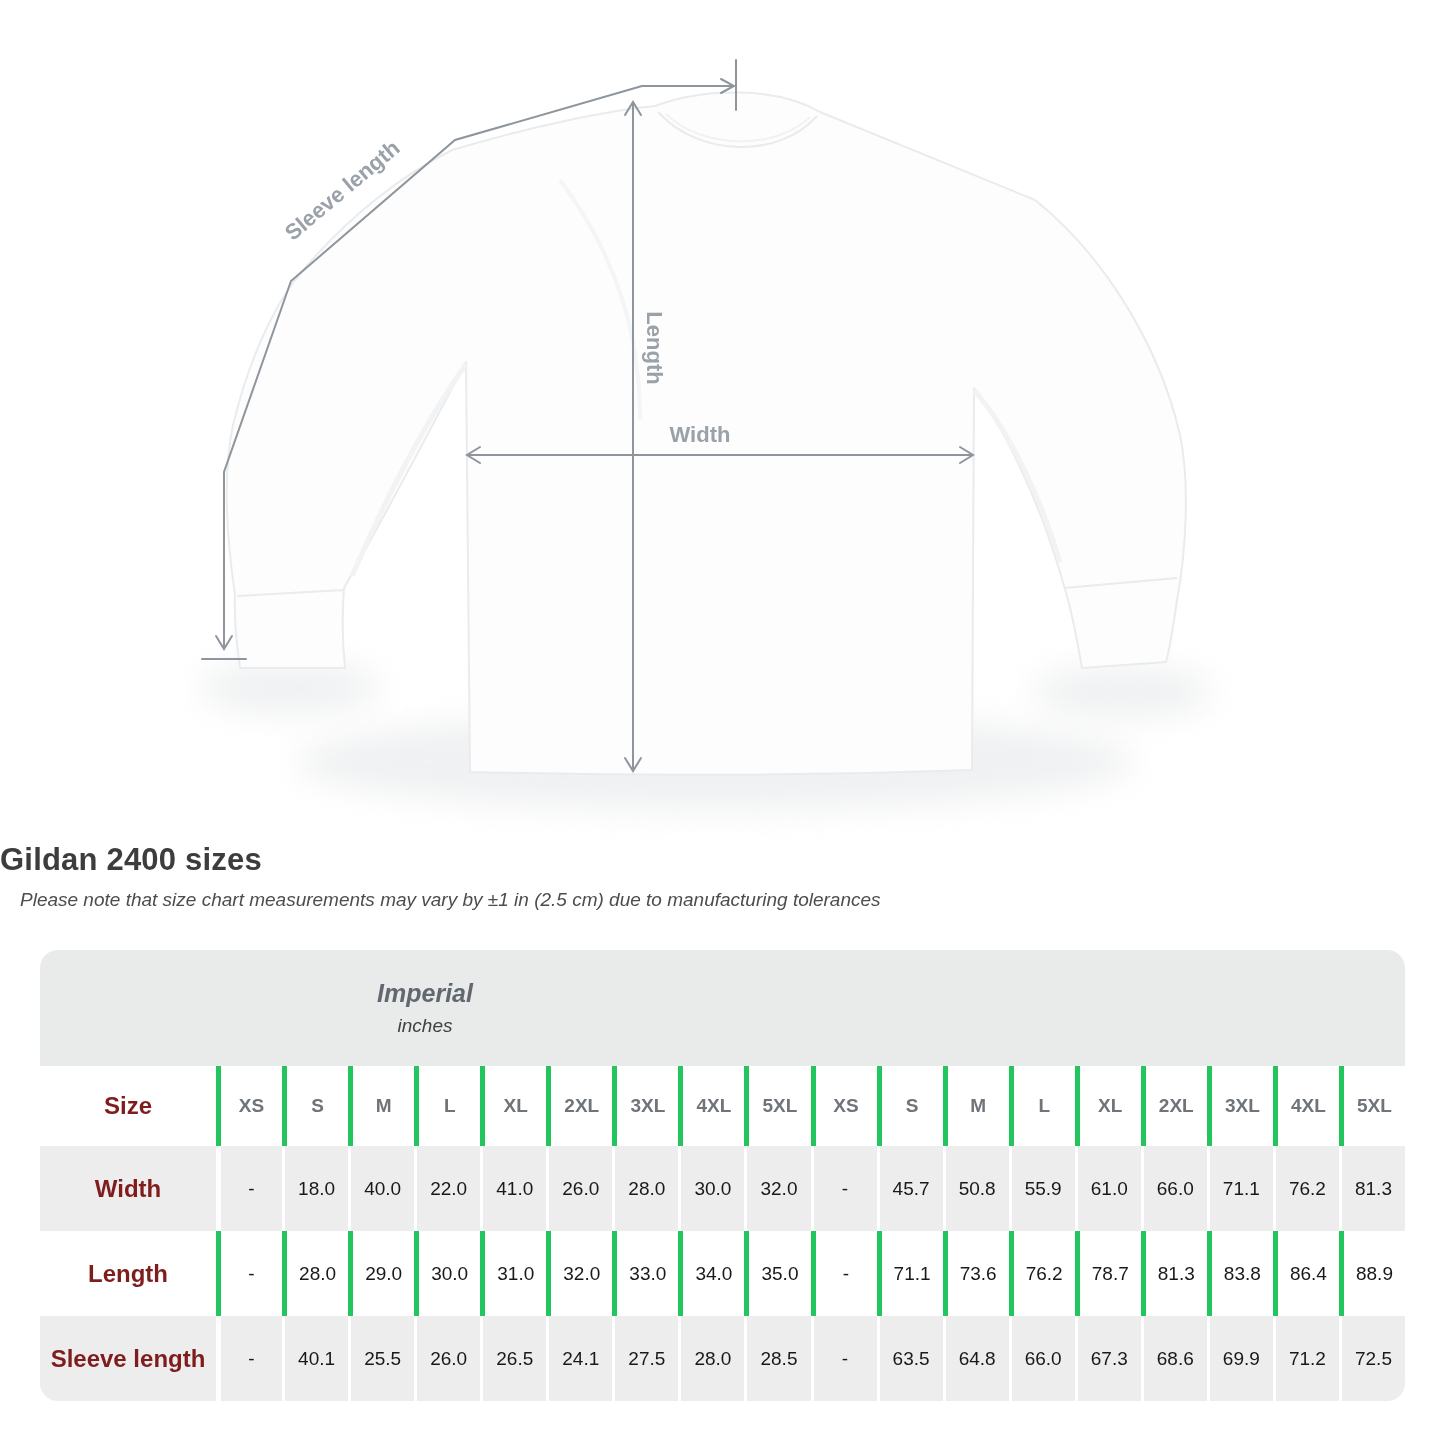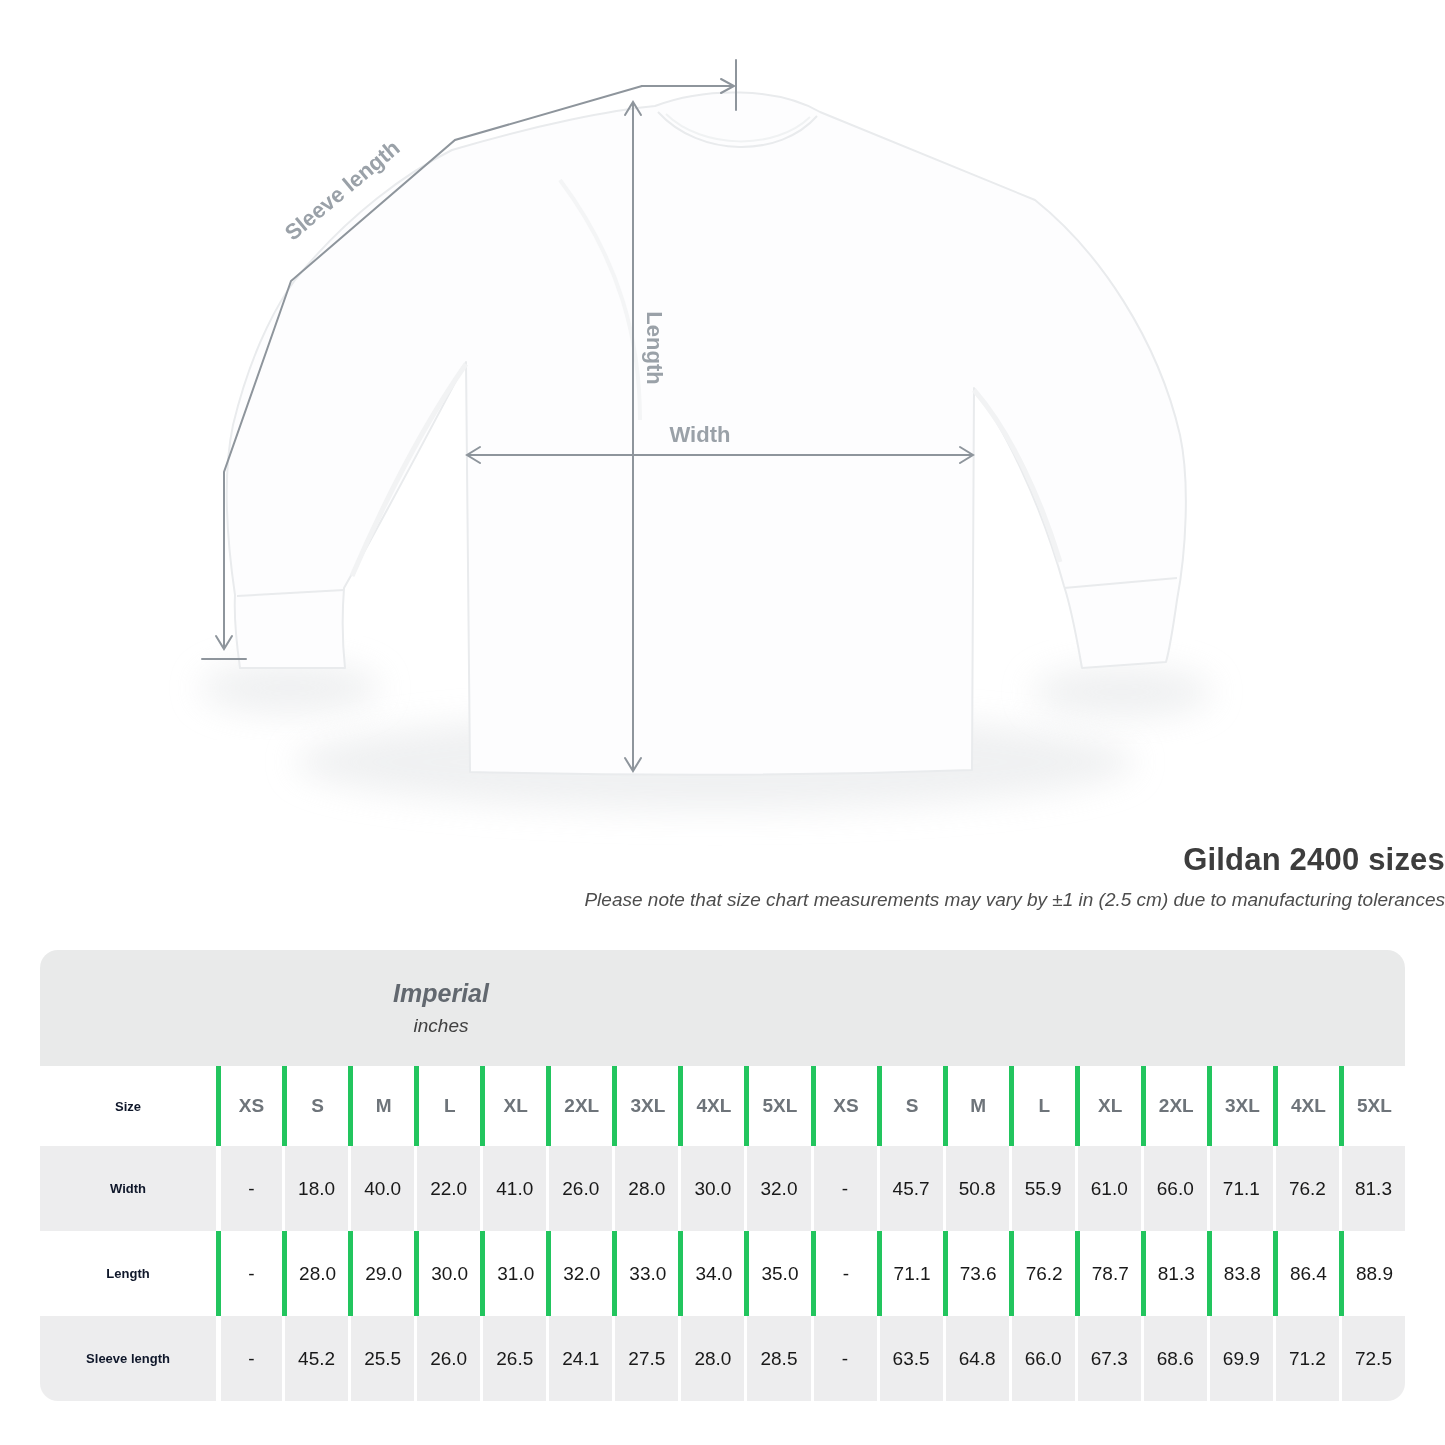--- a/index.html
+++ b/index.html
@@ -3,39 +3,39 @@
 <meta charset="utf-8">
 <style>
   html,body{margin:0;padding:0;background:#fff;}
   .page{
     position:relative;width:1445px;height:1445px;background:#fff;overflow:hidden;
     font-family:"Liberation Sans", sans-serif;
   }
   
   .diagram{position:absolute;left:0;top:0;width:1445px;height:860px;}
   
-  .heading{position:absolute;left:0;top:842px;width:1445px;text-align:right;}
+  .heading{position:absolute;left:0;top:842px;width:1445px;text-align:left;}
   .heading h1{margin:0;font-size:31px;font-weight:bold;color:#3d3d3d;letter-spacing:.2px;}
   .heading .subtitle{margin-top:11px;font-size:19px;font-style:italic;color:#4d4d4d;padding-left:20px;}
   
   .size-table{position:absolute;left:40px;top:950px;width:1365px;}
   .band{
     height:116px;background:#e9eaea;border-radius:18px 18px 0 0;
-    display:flex;align-items:stretch;padding-left:16px;
+    display:flex;align-items:stretch;
   }
   .band-group{display:flex;flex-direction:column;justify-content:center;align-items:center;gap:7px;}
   .band-group.imperial{flex:0 0 770px;}
   .band-group.metric{flex:1;}
   .band-name{font-size:25px;font-weight:bold;font-style:italic;color:#62686f;}
   .band-unit{font-size:19px;font-style:italic;color:#404040;}
   .trow{display:grid;grid-template-columns:176px repeat(18,1fr);}
   .thead{height:80px;}
   .tdata{height:85px;}
   .cell{display:flex;align-items:center;justify-content:center;box-sizing:border-box;}
-  .label-cell{font-weight:bold;font-size:13px;color:#0f172a;}
+  .label-cell{font-weight:bold;font-size:24px;color:#7f1d1d;}
   .head-cell{font-weight:bold;font-size:19px;color:#6e747a;}
   .value-cell{font-size:19px;color:#191919;}
   .plain .cell{background:#ffffff;border-left:5px solid #22c55e;}
   .plain .cell:first-child{border-left:none;}
   .shade .cell{background:#ededee;border-left:3px solid #ffffff;}
   .shade .cell:first-child{border-left:none;}
   .shade .cell:nth-child(2){border-left-width:5px;}
   .row-last .cell:first-child{border-bottom-left-radius:18px;}
   .row-last .cell:last-child{border-bottom-right-radius:18px;}
 </style>
@@ -195,21 +195,21 @@
           <div class="cell value-cell">76.2</div>
           <div class="cell value-cell">78.7</div>
           <div class="cell value-cell">81.3</div>
           <div class="cell value-cell">83.8</div>
           <div class="cell value-cell">86.4</div>
           <div class="cell value-cell">88.9</div>
         </div>
         <div class="trow tdata shade row-last">
           <div class="cell label-cell">Sleeve length</div>
           <div class="cell value-cell">-</div>
-          <div class="cell value-cell">45.2</div>
+          <div class="cell value-cell">40.1</div>
           <div class="cell value-cell">25.5</div>
           <div class="cell value-cell">26.0</div>
           <div class="cell value-cell">26.5</div>
           <div class="cell value-cell">24.1</div>
           <div class="cell value-cell">27.5</div>
           <div class="cell value-cell">28.0</div>
           <div class="cell value-cell">28.5</div>
           <div class="cell value-cell">-</div>
           <div class="cell value-cell">63.5</div>
           <div class="cell value-cell">64.8</div>

